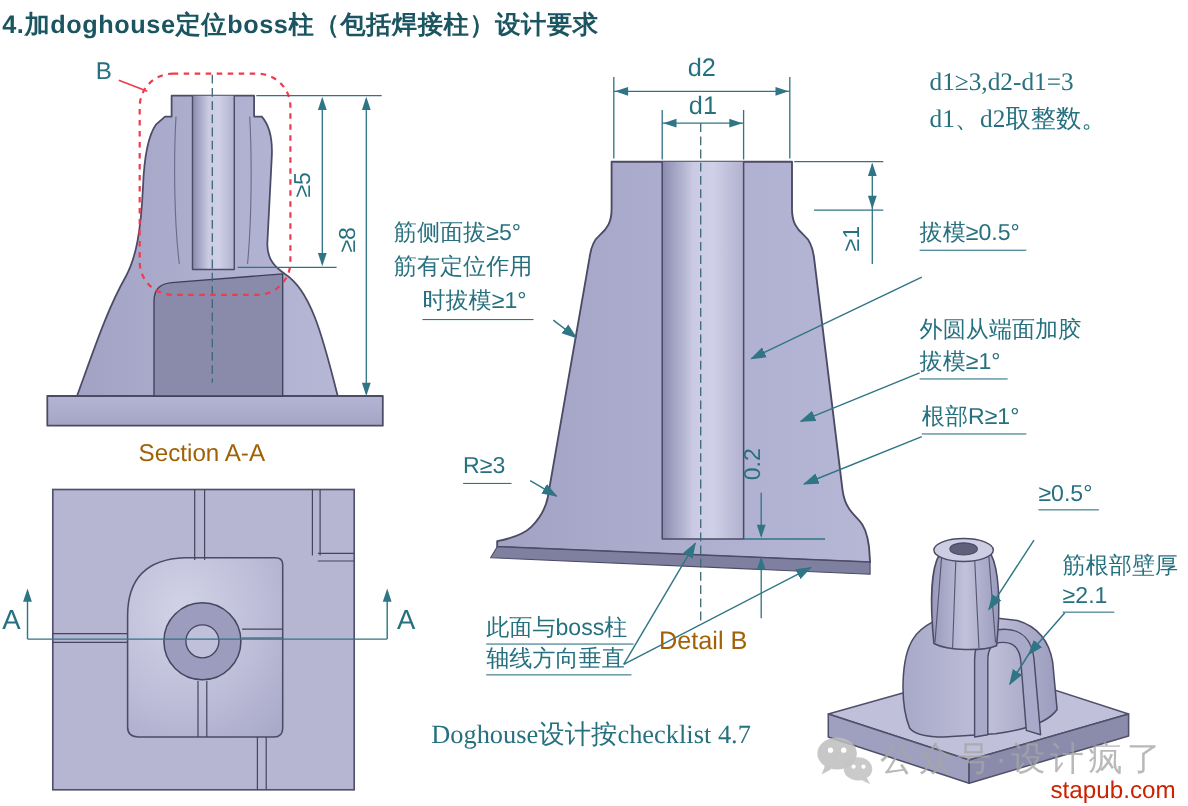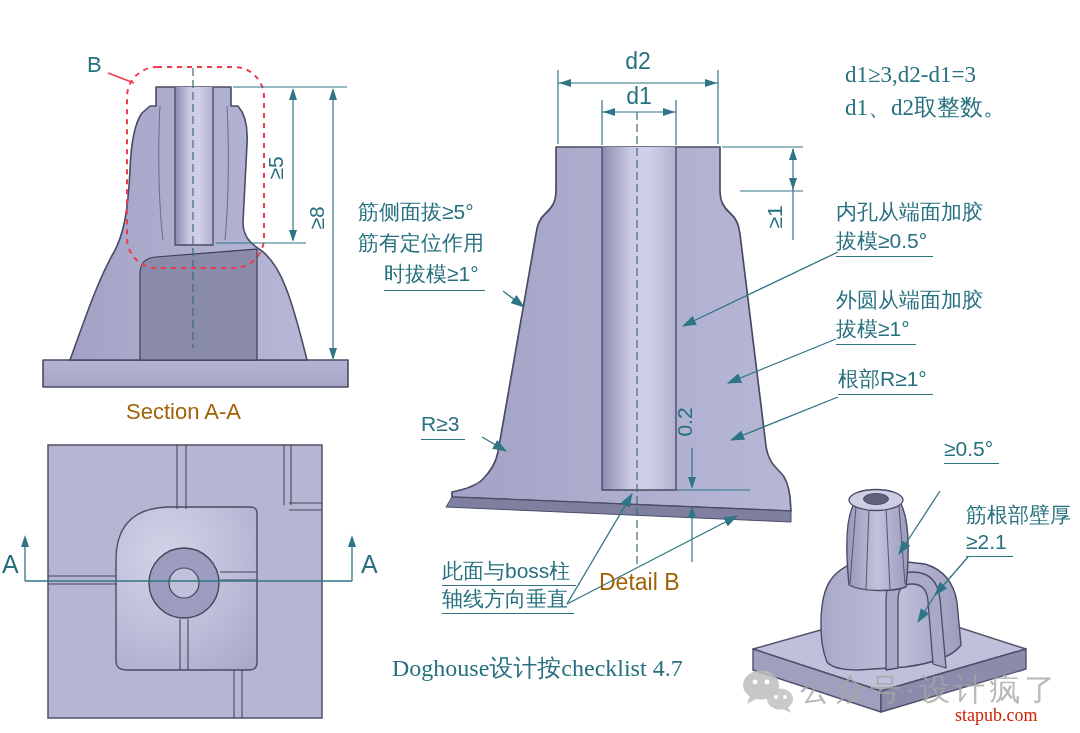--- a/index.html
+++ b/index.html
@@ -10,21 +10,21 @@
   .ann{font-size:21px;line-height:29px;color:#26707f;white-space:nowrap;}
   .ann3{font-size:21px;line-height:31px;color:#26707f;white-space:nowrap;}
   .formula{font-size:23px;line-height:33px;color:#26707f;white-space:nowrap;font-family:Liberation Serif, serif;}
   .viewlabel{font-size:22px;color:#a16207;white-space:nowrap;}
   .dimtext{font-size:21px;color:#26707f;white-space:nowrap;text-align:center;}
   .rot{transform:rotate(-90deg);transform-origin:center center;width:46px;height:24px;line-height:24px;}
   .u{display:inline-block;border-bottom:1.6px solid #2f7585;padding:0 6px 1px 0;}
   .marker-b{font-size:22px;color:#26707f;}
   .cutlabel{font-size:25px;color:#26707f;}
   .wm-text{font-size:31px;color:rgba(165,165,165,0.78);letter-spacing:4px;white-space:nowrap;}
-  .site{font-size:18px;color:#cb2300;font-family:Liberation Serif, serif;white-space:nowrap;}
+  .site{font-size:22px;color:#cb2300;font-family:Liberation Sans, sans-serif;white-space:nowrap;}
   svg{display:block;}
 </style>
 </head>
 <body>
 
 <div class="stage">
 
   <svg class="abs" style="left:0;top:0;" width="1080" height="733" viewBox="0 0 1080 733">
     <defs>
       <marker id="ma" viewBox="0 0 10 7" refX="9.2" refY="3.5" markerWidth="11" markerHeight="8" orient="auto">
@@ -189,20 +189,21 @@
       <ellipse cx="876" cy="500" rx="27" ry="10.5" fill="#cdcde4" stroke="#4b4b66" stroke-width="1.3"></ellipse>
       <ellipse cx="876" cy="499" rx="12.5" ry="5.5" fill="#60607a" stroke="#4b4b66" stroke-width="1"></ellipse>
       <g stroke="#2f7585" stroke-width="1.3" fill="none">
         <line x1="940" y1="491" x2="899" y2="554" marker-end="url(#ma)"></line>
         <line x1="968" y1="557" x2="935" y2="595" marker-end="url(#ma)"></line>
         <line x1="935" y1="595" x2="918" y2="622" marker-end="url(#ma)"></line>
       </g>
     </g>
   </svg>
 
+  <div class="abs title">4.加doghouse定位boss柱（包括焊接柱）设计要求</div>
 
   <div class="abs formula" style="left:845px;top:58px;">d1≥3,d2-d1=3</div>
   <div class="abs formula" style="left:845px;top:91px;">d1、d2取整数。</div>
 
   <div class="abs marker-b" style="left:87px;top:52px;">B</div>
   <div class="abs viewlabel" style="left:126px;top:399px;">Section A-A</div>
   <div class="abs dimtext rot" style="left:253px;top:156px;">≥5</div>
   <div class="abs dimtext rot" style="left:294px;top:206px;">≥8</div>
 
   <div class="abs cutlabel" style="left:2px;top:550px;">A</div>
@@ -217,21 +218,20 @@
     <div>筋侧面拔≥5°</div>
     <div>筋有定位作用</div>
     <div style="padding-left:26px;"><span class="u">时拔模≥1°</span></div>
   </div>
 
   <div class="abs ann" style="left:421px;top:409px;">
     <span class="u">R≥3</span>
   </div>
 
   <div class="abs ann" style="left:836px;top:197px;">
-    <div>内孔从端面加胶</div>
     <div><span class="u">拔模≥0.5°</span></div>
   </div>
 
   <div class="abs ann" style="left:836px;top:285px;">
     <div>外圆从端面加胶</div>
     <div><span class="u">拔模≥1°</span></div>
   </div>
 
   <div class="abs ann" style="left:838px;top:364px;">
     <span class="u">根部R≥1°</span>

